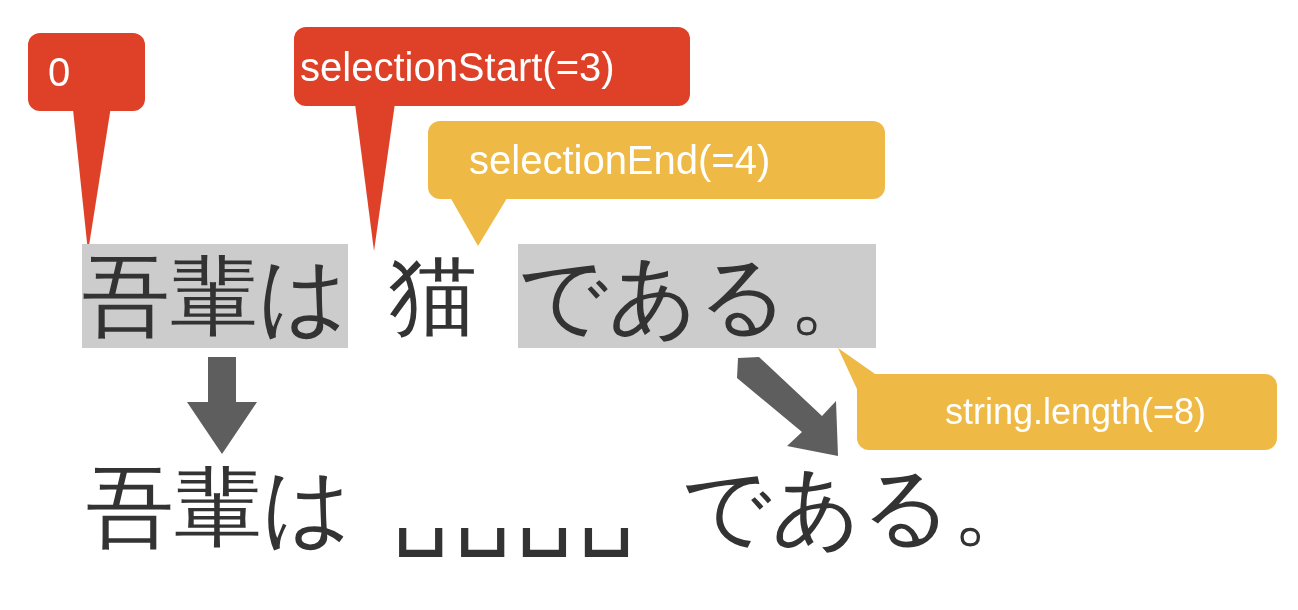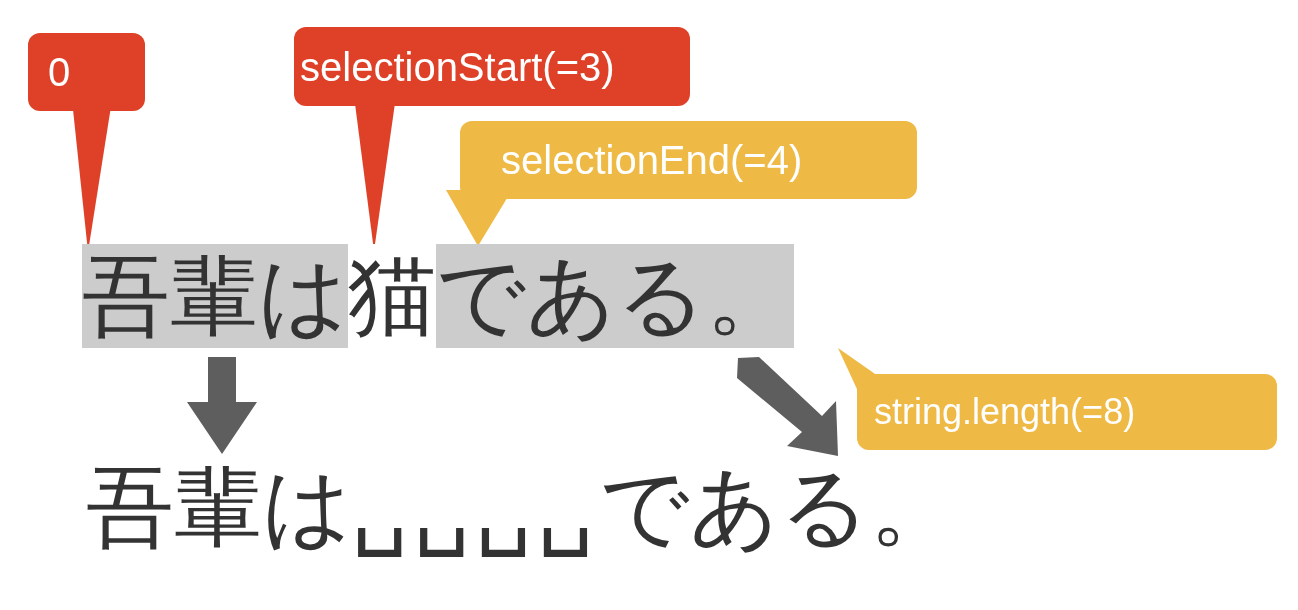--- a/index.html
+++ b/index.html
@@ -54,38 +54,39 @@
 
   #callout-selstart {
     left: 294px; top: 27px; width: 396px; height: 79px;
     padding-left: 6px;
   }
   #callout-selstart .label { font-size: 40px; }
 
   #callout-selend {
     left: 428px; top: 121px; width: 457px; height: 78px;
     padding-left: 41px;
-    margin-left: 32px;
   }
   #callout-selend .label { font-size: 40px; }
 
   #callout-strlen {
     left: 857px; top: 374px; width: 420px; height: 76px;
     padding-left: 17px;
+    justify-content: center;
   }
   #callout-strlen .label { font-size: 36px; }
 
   
   .text-row {
     position: absolute;
     display: flex;
     align-items: baseline;
     color: #333333;
     font-family: "DejaVu Sans", sans-serif;
     white-space: pre;
+    gap: 41px;
   }
   #row-before {
     left: 82px;
     top: 244px;
     font-size: 88px;
     line-height: 104px;
   }
   #row-before .seg {
     display: inline-block;
     line-height: 104px;

